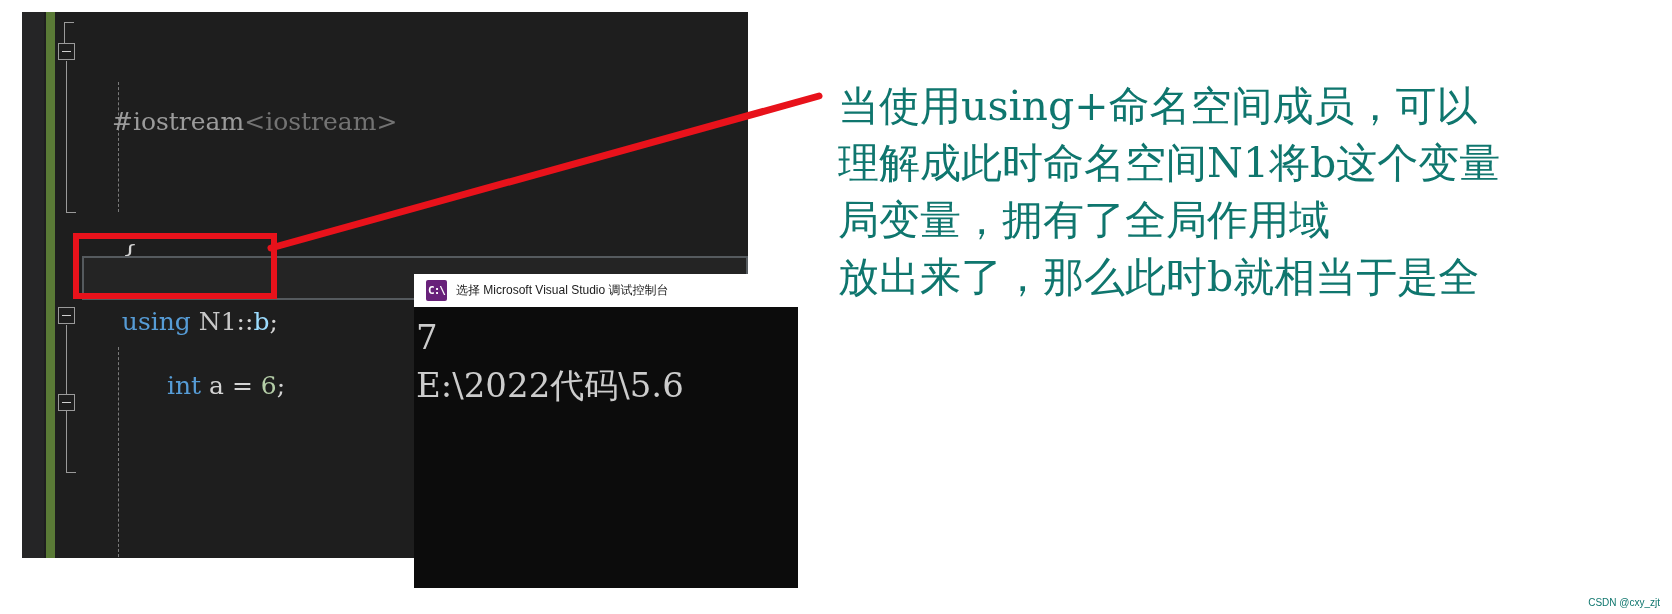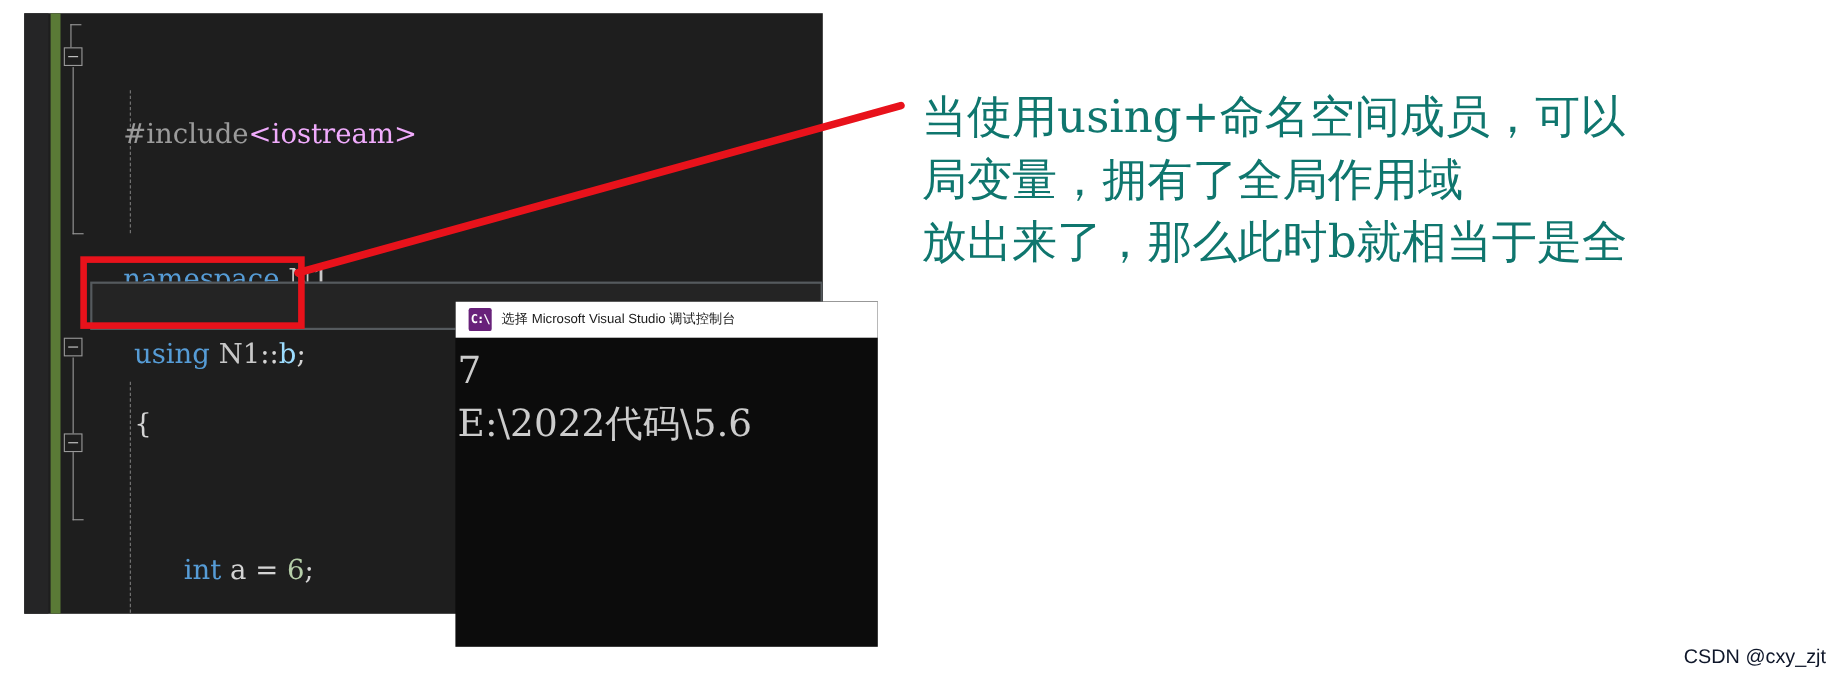--- a/index.html
+++ b/index.html
@@ -57,21 +57,21 @@
   .cline {
     height: 44px;
     position: relative;
     padding-left: 8px;
   }
   .t-kw      { color: #569cd6; }
   .t-ident   { color: #9cdcfe; }
   .t-plain   { color: #d4d4d4; }
   .t-num     { color: #b5cea8; }
   .t-pre     { color: #9b9b9b; }
-  .t-inc     { color: #f0abfc; }
+  .t-inc     { color: #737373; }
   .t-ns      { color: #c8c8c8; }
 
   
   #current-line {
     position: absolute;
     left: 60px;
     top: 244px;
     width: 666px;
     height: 44px;
     border: 2px solid #555a5e;
@@ -204,22 +204,22 @@
     white-space: nowrap;
   }
   .ann-line { height: 57px; }
 
   
   #watermark {
     position: absolute;
     right: 12px;
     bottom: 6px;
     font-family: "Liberation Sans", sans-serif;
-    font-size: 18px;
-    color: #0f172a;
+    font-size: 10px;
+    color: #0f766e;
     white-space: nowrap;
   }
 </style>
 </head>
 <body>
 
 <div id="editor">
 
   <div id="editor-indicator-margin"></div>
   <div id="change-bar"></div>
@@ -237,22 +237,21 @@
     <div class="fold-line-v" style="left:8px; top:313px; height:148px;"></div>
     <div class="fold-line-h" style="left:8px; top:460px; width:10px;"></div>
 
     <div class="fold-box" style="left:0px; top:382px;"></div>
   </div>
 
   <div class="indent-guide" style="left:96px; top:70px; height:130px;"></div>
   <div class="indent-guide" style="left:96px; top:335px; height:210px;"></div>
 
   <div class="code-area">
-    <div class="cline" style="padding-left:30px;"><span class="t-pre">#include</span><span class="t-inc">&lt;iostream&gt;</span></div>
-    <div class="cline" style="padding-left:30px;"><span class="t-kw">namespace</span><span class="t-plain"> </span><span class="t-ns">N1</span></div>
+    <div class="cline" style="padding-left:30px;"><span class="t-pre">#iostream</span><span class="t-inc">&lt;iostream&gt;</span></div>
     <div class="cline" style="padding-left:40px;"><span class="t-plain">{</span></div>
     <div class="cline" style="padding-left:85px;"><span class="t-kw">int</span><span class="t-plain"> a = </span><span class="t-num">6</span><span class="t-plain">;</span></div>
     
     
     
     
     
     
     
     
@@ -279,17 +278,18 @@
   </div>
 </div>
 
 <div id="red-box"></div>
 <svg id="red-line" viewBox="0 0 560 160" width="560" height="160">
   <line x1="554" y1="4" x2="6" y2="156" stroke="#e8121b" stroke-width="7" stroke-linecap="round"></line>
 </svg>
 
 <div id="annotation">
   <div class="ann-line">当使用using+命名空间成员，可以</div>
+  <div class="ann-line">理解成此时命名空间N1将b这个变量</div>
   <div class="ann-line">局变量，拥有了全局作用域</div>
   <div class="ann-line">放出来了，那么此时b就相当于是全</div>
 </div>
 
 <div id="watermark">CSDN @cxy_zjt</div>
 
 </body></html>

